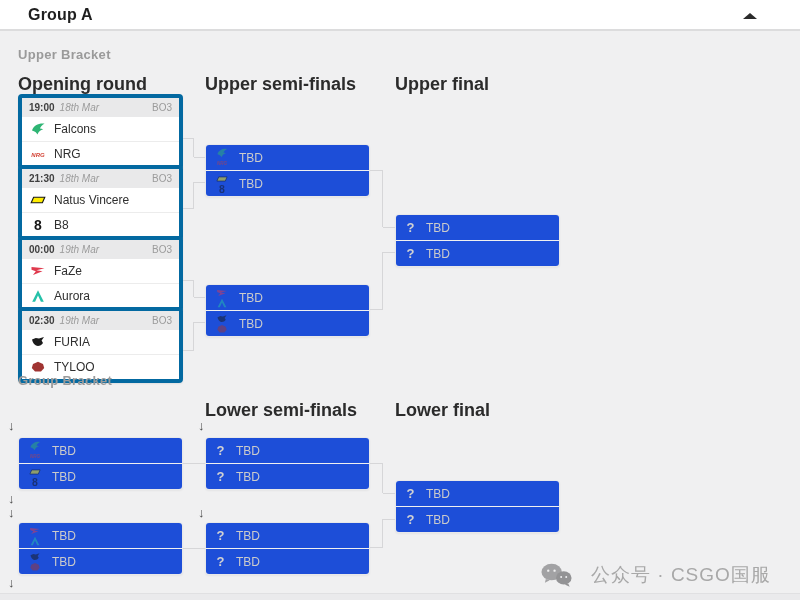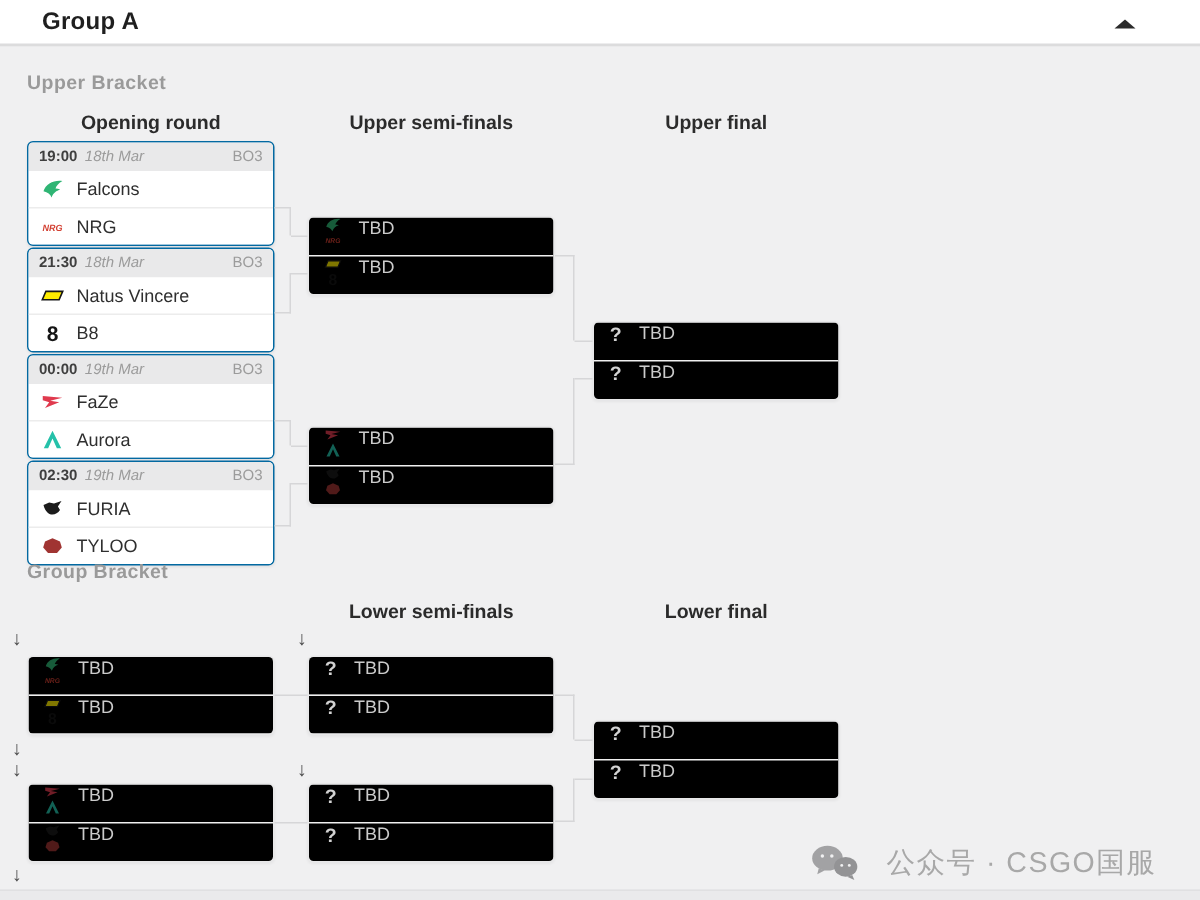--- a/index.html
+++ b/index.html
@@ -6,34 +6,34 @@
   .stage{position:relative;width:800px;height:600px;background:#f0f0f1;overflow:hidden;
          font-family:"Liberation Sans",sans-serif;}
   
   .topbar{position:absolute;left:0;top:0;width:800px;height:31px;background:#ffffff;
           border-bottom:2px solid #dcdcdd;box-sizing:border-box;display:flex;align-items:center;}
   .group-title{margin-left:28px;font-size:16px;font-weight:bold;color:#1f1f1f;letter-spacing:.2px;}
   .caret{position:absolute;right:43px;top:13px;width:0;height:0;cursor:pointer;
          border-left:7px solid transparent;border-right:7px solid transparent;border-bottom:6px solid #2b2b2b;}
   
   .section-label{position:absolute;font-size:13px;font-weight:bold;color:#9a9a9a;letter-spacing:.3px;}
-  .col-header{position:absolute;width:165px;text-align:center;font-size:13px;font-weight:bold;color:#2b2b2b;}
-  
-  .match-card{position:absolute;width:165px;background:#fff;border:1px solid #0369a1;border-radius:4px;
+  .col-header{position:absolute;width:165px;font-size:18px;font-weight:bold;color:#2b2b2b;}
+  
+  .match-card{position:absolute;width:165px;background:#fff;border:4px solid #0369a1;border-radius:4px;
               box-shadow:0 1px 2px rgba(0,0,0,.07);overflow:hidden;box-sizing:border-box;cursor:pointer;}
   .match-header{height:19px;background:#e9e9ea;display:flex;align-items:center;padding:0 7px;font-size:10px;gap:5px;}
   .match-time{font-weight:bold;color:#3f3f3f;}
   .match-date{color:#9b9b9b;font-style:italic;}
   .match-format{margin-left:auto;color:#9b9b9b;}
   .team-row{height:24px;display:flex;align-items:center;padding:0 8px;gap:8px;font-size:12px;color:#2f2f2f;background:#fff;}
   .team-row + .team-row{border-top:1px solid #ececec;}
   
   .tbd-card{position:absolute;width:165px;background:#fff;border:1px solid #e8e8e9;border-radius:4px;
             box-shadow:0 1px 2px rgba(0,0,0,.05);overflow:hidden;box-sizing:border-box;cursor:pointer;}
-  .tbd-row{height:25px;display:flex;padding:0 8px;gap:9px;font-size:12px;color:#cbcbcb;background:#000000;}
+  .tbd-row{height:25px;display:flex;align-items:center;padding:0 8px;gap:9px;font-size:12px;color:#cbcbcb;background:#1d4ed8;}
   .tbd-row + .tbd-row{border-top:1px solid #f0f0f0;}
   
   .logo{width:16px;height:16px;flex:none;display:block;}
   .stack{display:flex;flex-direction:column;align-items:center;width:16px;flex:none;}
   .stack .logo{width:12px;height:12px;opacity:.5;margin:-1px 0;}
   .qmark{width:13px;text-align:center;color:#d2d2d2;font-weight:bold;font-size:13px;flex:none;}
   
   .conn{position:absolute;box-sizing:border-box;}
   
   .drop-arrow{position:absolute;font-size:13px;font-weight:bold;color:#4a4a4a;line-height:1;}

